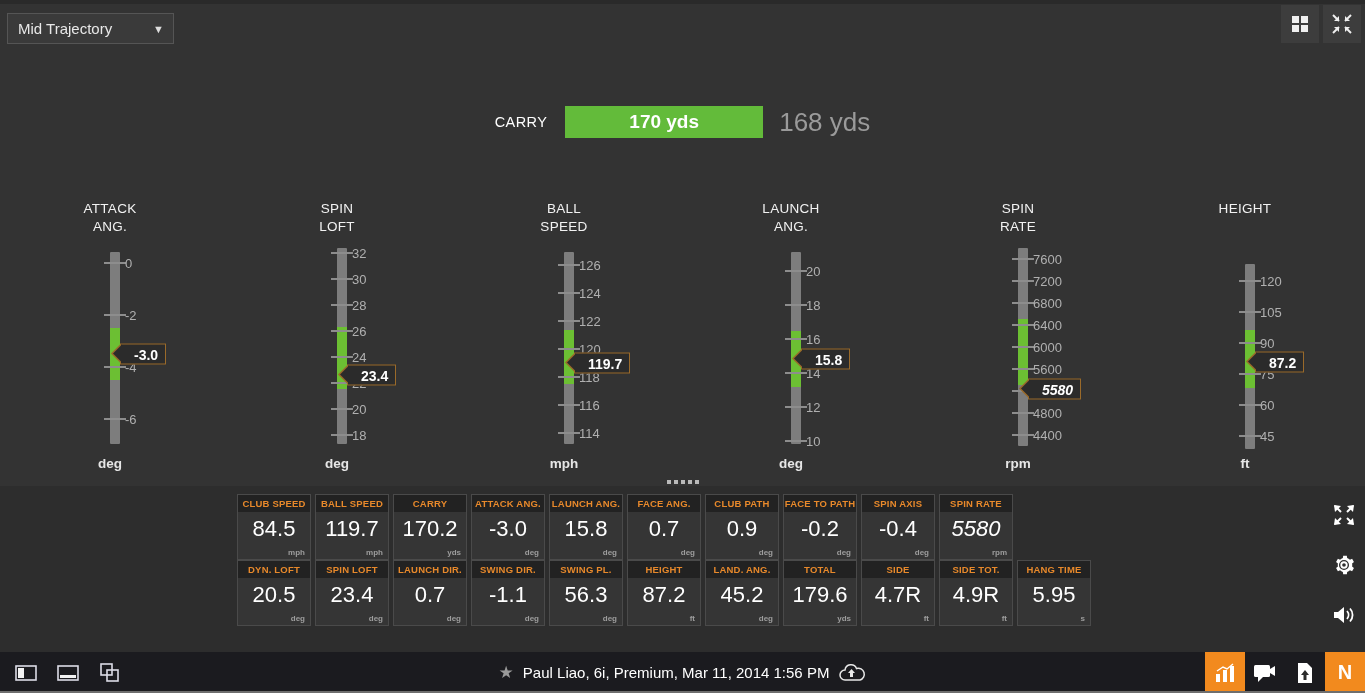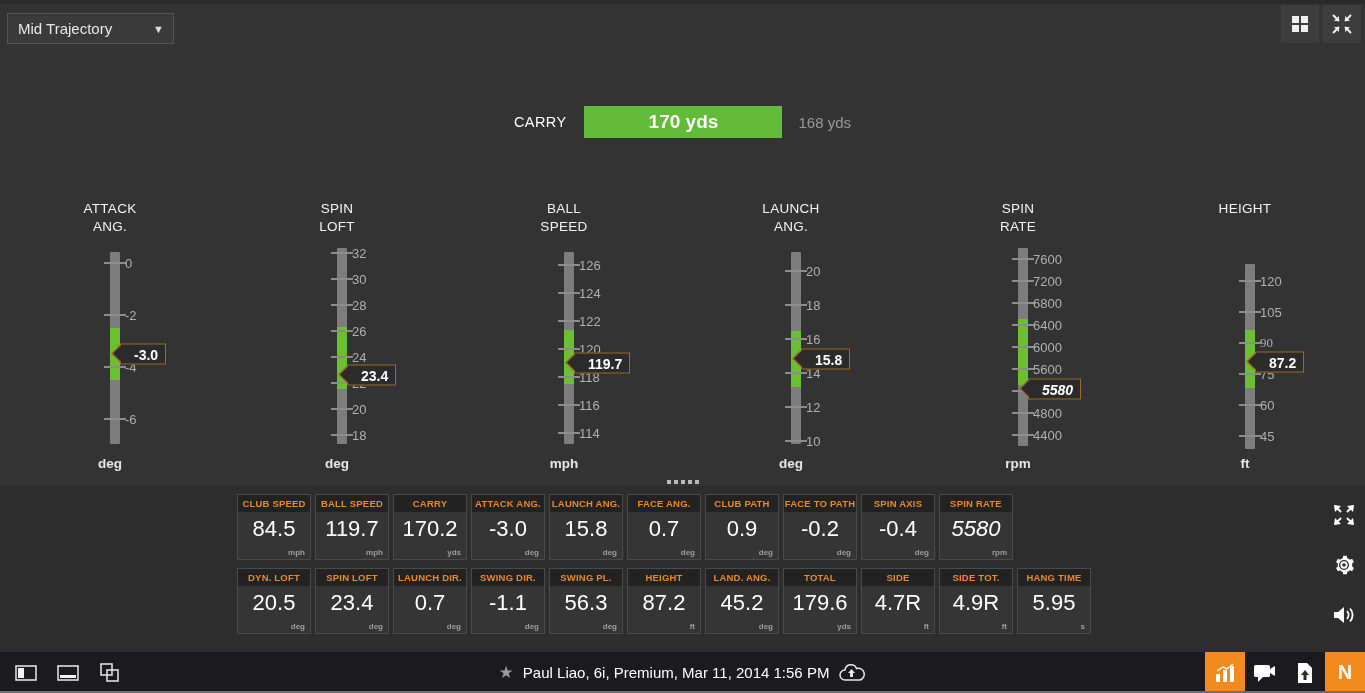--- a/index.html
+++ b/index.html
@@ -62,21 +62,21 @@
     color: #ffffff; font-size: 14.5px; letter-spacing: .4px;
     margin-right: 18px;
   }
   .carry-bar {
     width: 198px; height: 32px;
     background: #63bb3a;
     display: flex; align-items: center; justify-content: center;
     color: #ffffff; font-size: 19px; font-weight: bold;
   }
   .carry-secondary {
-    margin-left: 16px; color: #9a9a9a; font-size: 15px;
+    margin-left: 16px; color: #9a9a9a; font-size: 26px;
   }
 
   
   .gauges {
     position: absolute; left: 0; top: 200px; width: 1365px; height: 285px;
   }
   .gauge {
     position: absolute; top: 0; width: 200px;
   }
   .gauge-name {
@@ -152,21 +152,21 @@
   }
 
   
   .lower {
     position: absolute; left: 0; top: 486px; width: 1365px; height: 167px;
     background: #2d2d2d;
   }
   .metrics {
     position: absolute; left: 237px; top: 8px;
   }
-  .metric-row { display: flex; gap: 4px; margin-bottom: 8px; }
+  .metric-row { display: flex; gap: 4px; margin-bottom: 0; }
   .metric {
     width: 74px;
     background: #3a3a3a;
     border: 1px solid #4a4a4a;
   }
   .metric-head {
     background: #222222;
     color: #e8892b;
     font-size: 9.5px; font-weight: bold;
     text-align: center;
@@ -415,21 +415,21 @@
           <div>HEIGHT</div>
         </div>
         <div class="gauge-body" style="margin-top: 24px;">
           <div class="track" style="top: 22px; height: 185px;"></div>
           <div class="fill" style="top: 88px; height: 58px;"></div>
           <div class="tick" style="top: 38px;"></div>
           <div class="ticklabel" style="top: 39px;">120</div>
           <div class="tick" style="top: 69px;"></div>
           <div class="ticklabel" style="top: 70px;">105</div>
           <div class="tick" style="top: 100px;"></div>
-          <div class="ticklabel" style="top: 101px; font-family: Liberation Serif, serif;">90</div>
+          <div class="ticklabel" style="top: 101px;">90</div>
           <div class="tick" style="top: 131px;"></div>
           <div class="ticklabel" style="top: 132px;">75</div>
           <div class="tick" style="top: 162px;"></div>
           <div class="ticklabel" style="top: 163px;">60</div>
           <div class="tick" style="top: 193px;"></div>
           <div class="ticklabel" style="top: 194px;">45</div>
           <div class="callout" style="top: 120px; left: 110px;">87.2</div>
         </div>
         <div class="gauge-unit">ft</div>
       </div>

